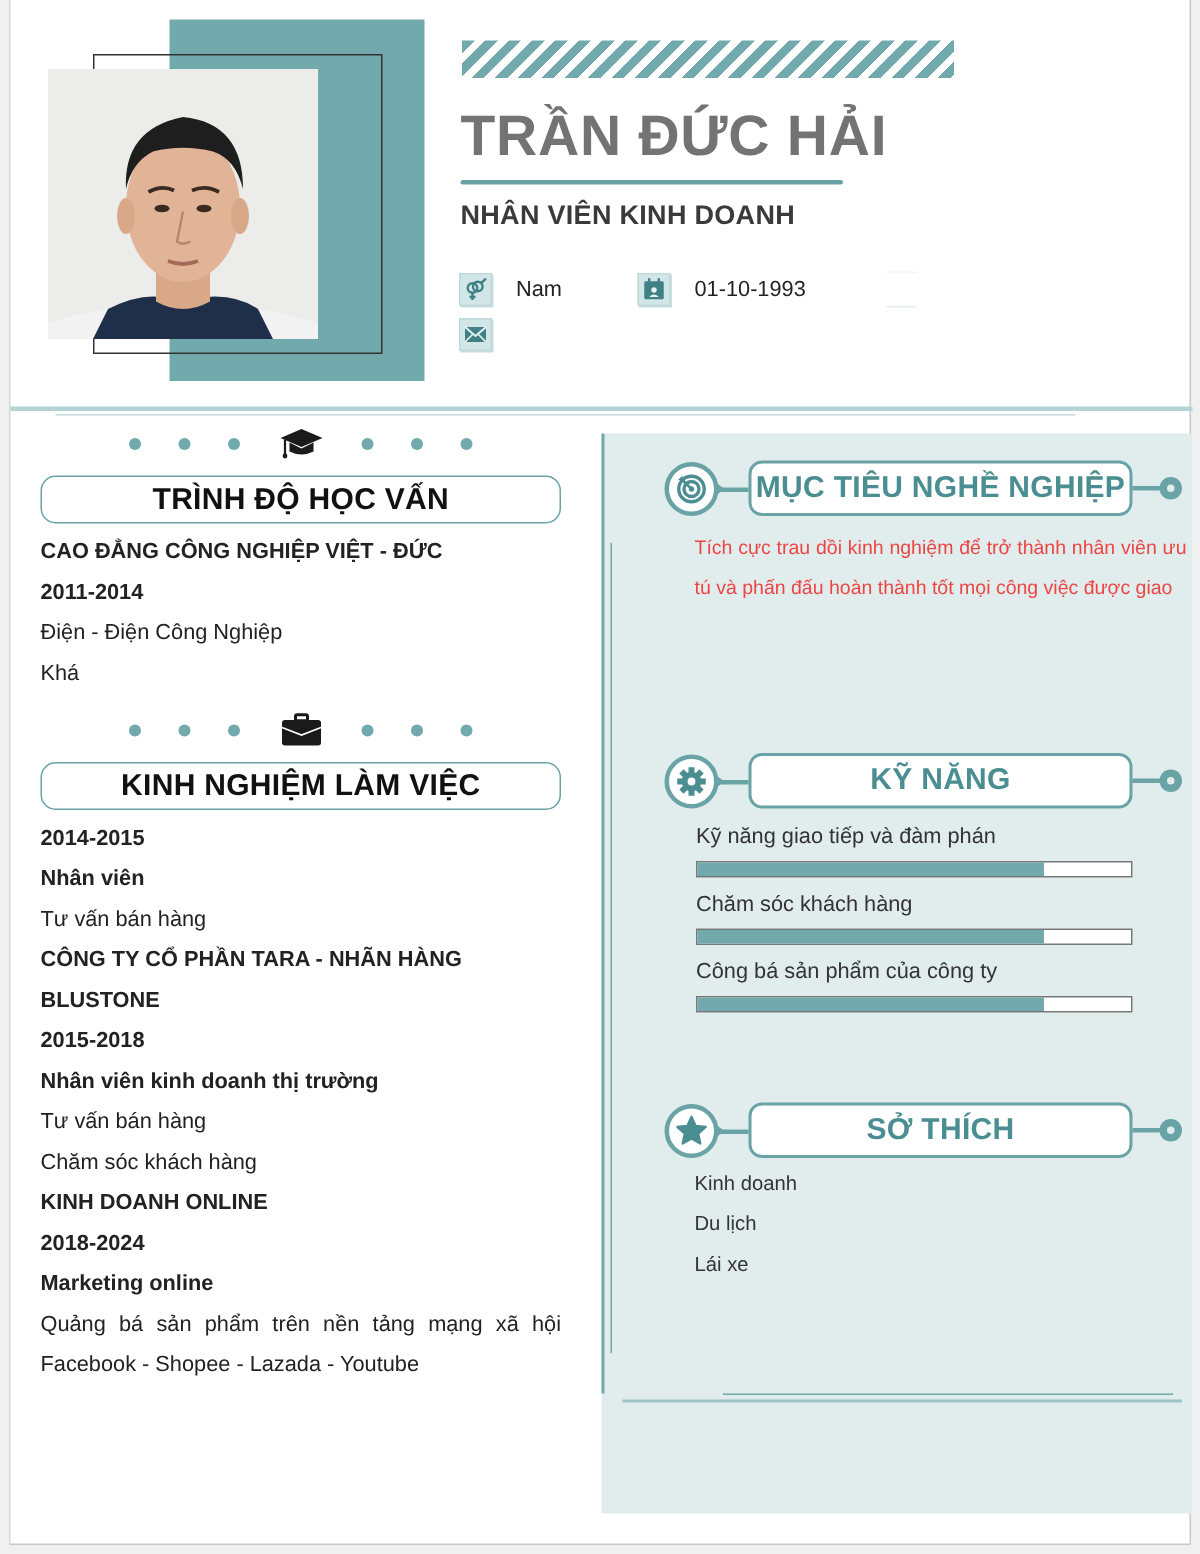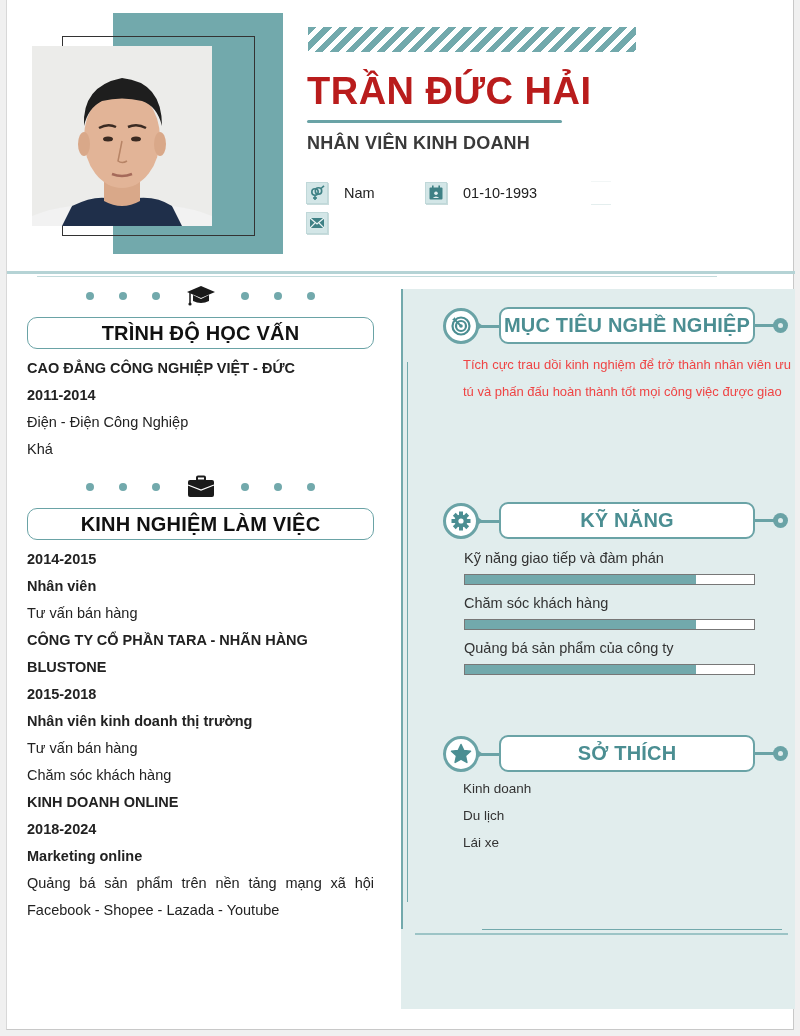--- a/index.html
+++ b/index.html
@@ -8,21 +8,21 @@
   .page { position: absolute; left: 6px; top: 0; width: 788px; height: 1030px; background: #fff; border-right: 1px solid #c8c8c8; border-bottom: 1px solid #c8c8c8; border-left: 1px solid #d8d8d8; }
 
   
   .teal-block { position: absolute; left: 106px; top: 13px; width: 170px; height: 241px; background: #72a9ac; }
   .frame-outline { position: absolute; left: 55px; top: 36px; width: 193px; height: 200px; border: 1.5px solid #333; }
   .photo { position: absolute; left: 25px; top: 46px; width: 180px; height: 180px; overflow: hidden; background: #e4e4e2; }
   .photo svg { width: 100%; height: 100%; display: block; }
 
   .stripe-bar { position: absolute; left: 301px; top: 27px; width: 328px; height: 25px;
     background: repeating-linear-gradient(135deg, #72a9ac 0 6px, #ffffff 6px 11px); }
-  .name { position: absolute; left: 300px; top: 70px; font-size: 38px; font-weight: 700; color: #b91c1c; letter-spacing: 0.5px; }
+  .name { position: absolute; left: 300px; top: 70px; font-size: 38px; font-weight: 700; color: #737373; letter-spacing: 0.5px; }
   .name-underline { position: absolute; left: 300px; top: 120px; width: 255px; height: 3px; background: #6aa3a6; border-radius: 2px; }
   .job-title { position: absolute; left: 300px; top: 133px; font-size: 18px; font-weight: 700; color: #3a3a3a; letter-spacing: 0.2px; }
 
   .info-row { position: absolute; display: flex; align-items: center; font-size: 14.5px; color: #222; }
   .info-icon { width: 22px; height: 22px; background: #d3e6e7; border: 1px solid #c0d8d9; display: flex; align-items: center; justify-content: center; margin-right: 16px; box-shadow: 1px 1px 0 #c8dcdc; }
   .info-icon svg { width: 16px; height: 16px; }
   .faded-box { position: absolute; left: 584px; top: 181px; width: 20px; height: 24px; border-bottom: 1px solid #e4eeee; border-top: 1px solid #f2f6f6; }
 
   .header-rule { position: absolute; left: 0; top: 271px; width: 788px; height: 3px; background: #b5d3d5; }
   .header-rule-thin { position: absolute; left: 30px; top: 276px; width: 680px; height: 1px; background: #c2dadb; }
@@ -263,21 +263,21 @@
           <div class="skill-fill" style="width: 80%;"></div>
         </div>
     </div>
     <div style="margin-top:8px;">
       <div class="skill-label">Chăm sóc khách hàng</div>
       <div class="skill-bar">
           <div class="skill-fill" style="width: 80%;"></div>
         </div>
     </div>
     <div style="margin-top:8px;">
-      <div class="skill-label">Quảng bá sản phẩm của công ty</div>
+      <div class="skill-label">Công bá sản phẩm của công ty</div>
       <div class="skill-bar">
           <div class="skill-fill" style="width: 80%;"></div>
         </div>
     </div>
   </section>
 
   <section class="r-sec" style="top:735px;">
     <div class="r-head">
       <div class="r-connector-l"></div>
       <div class="r-circle">

